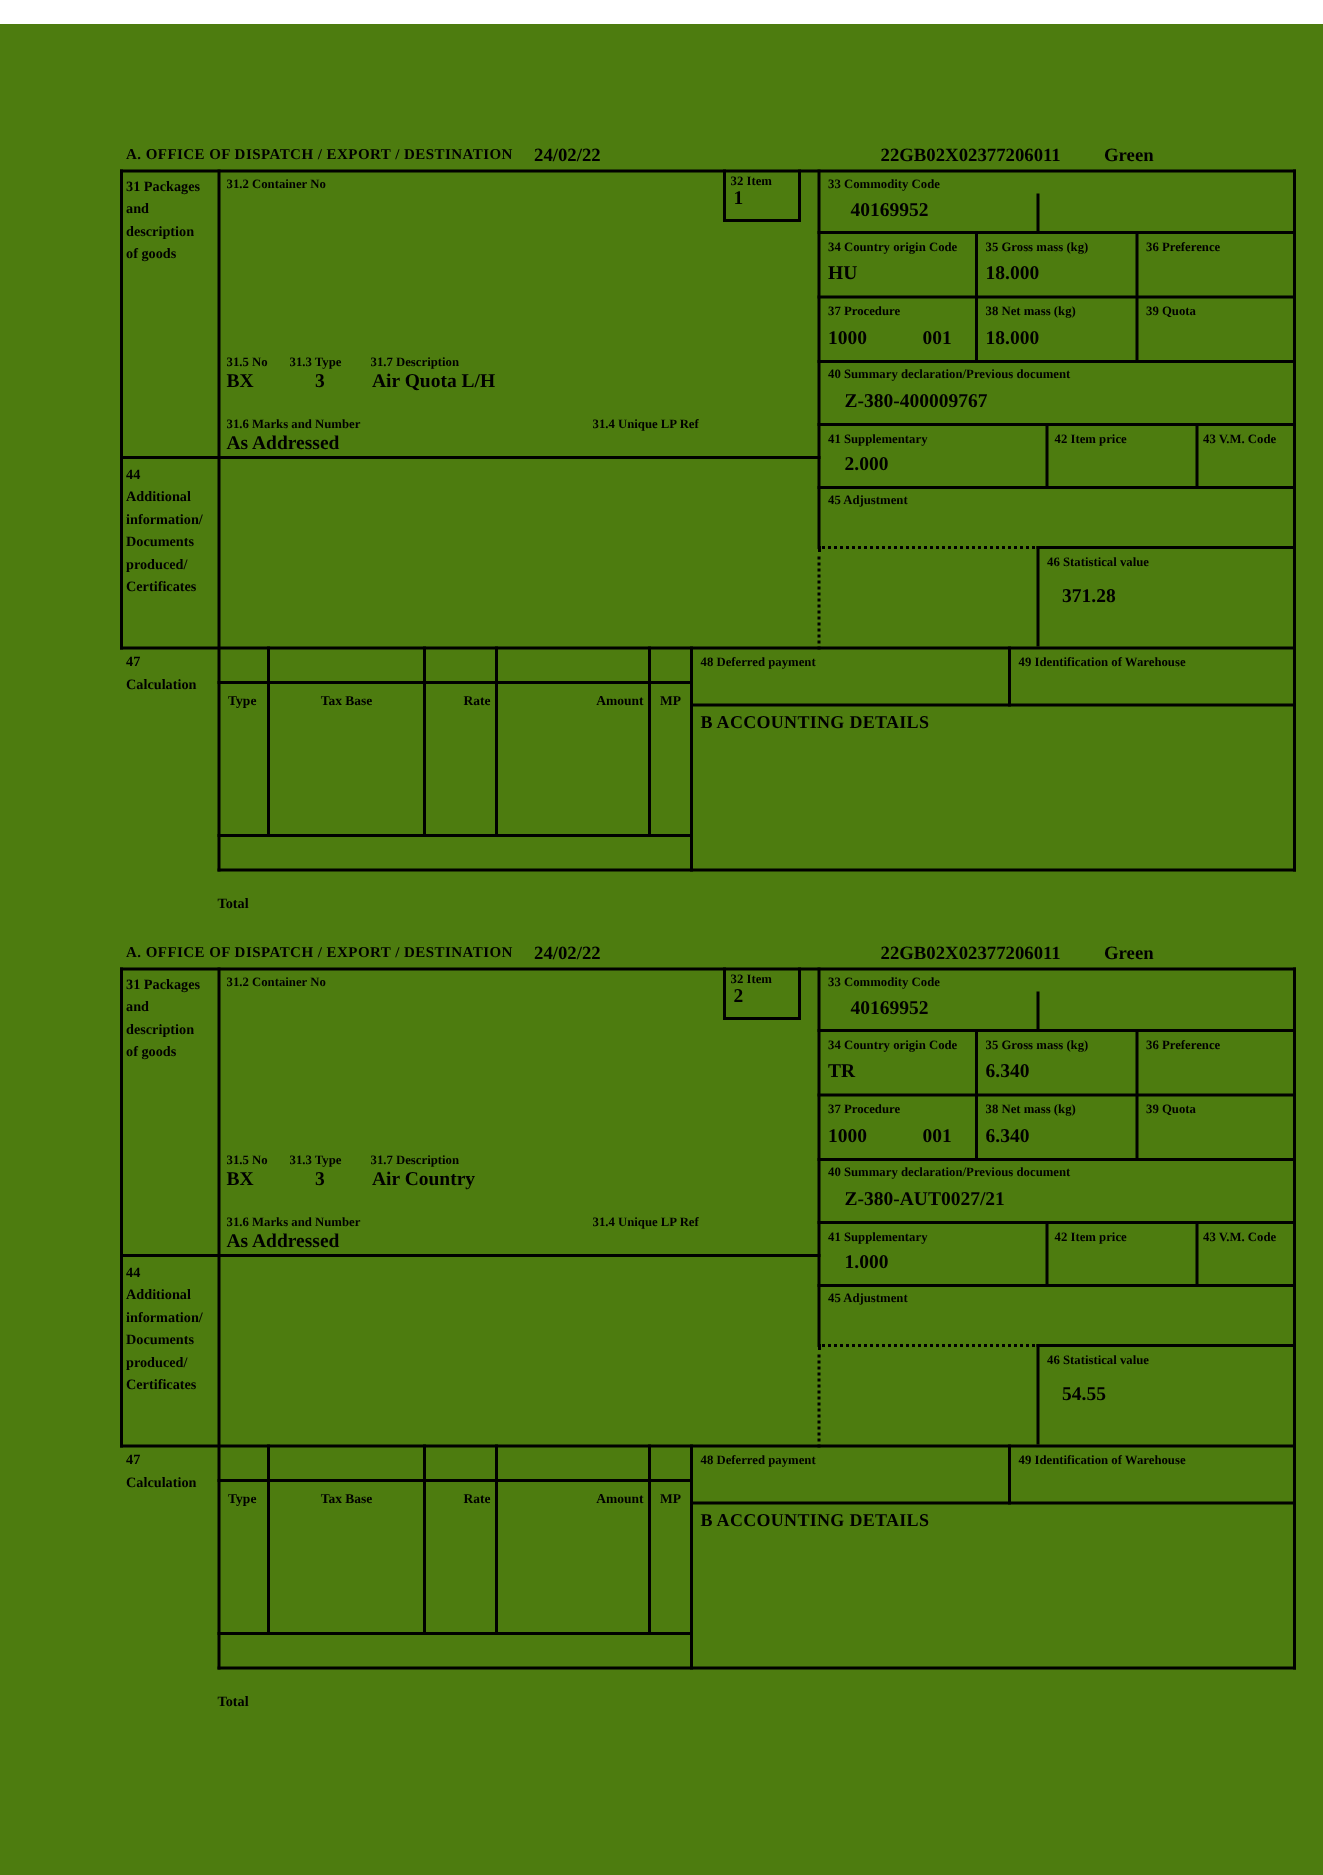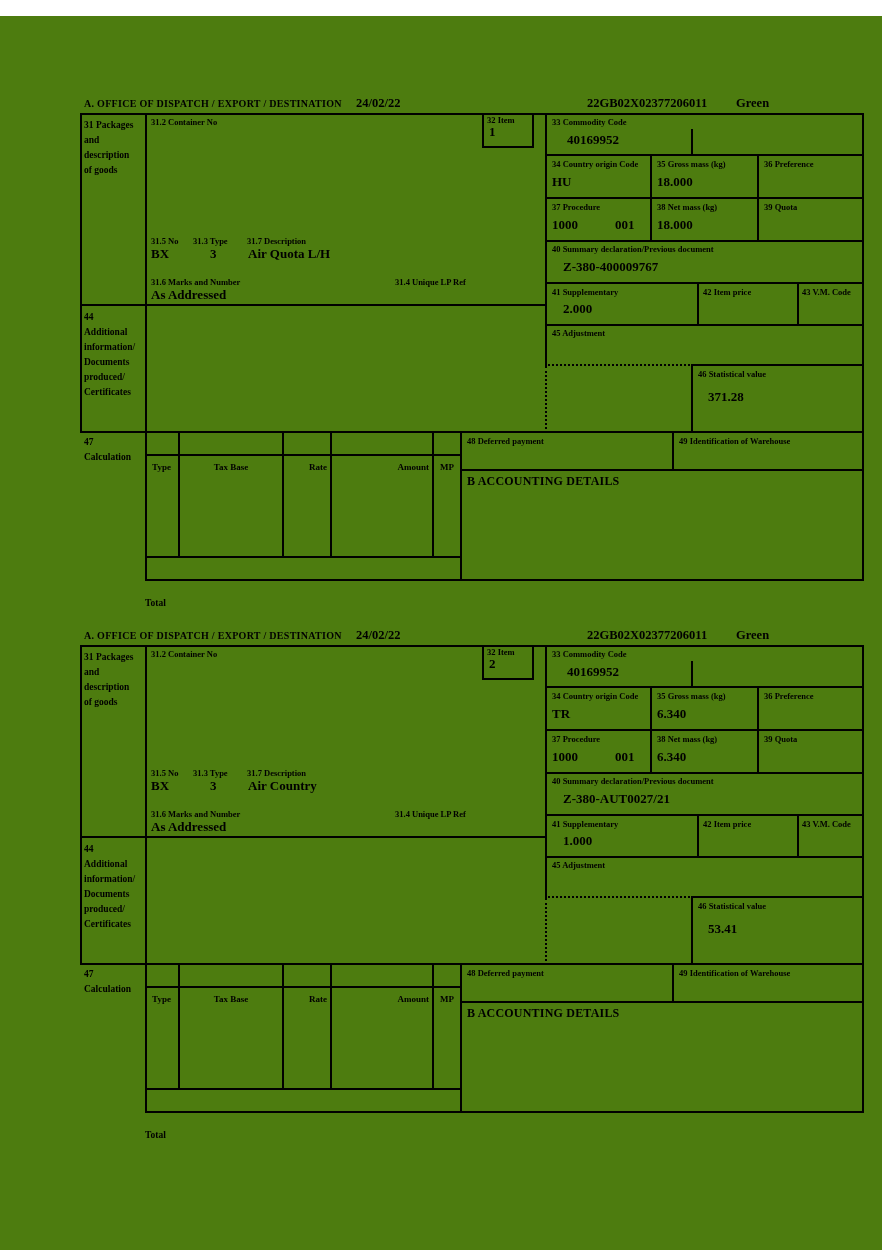--- a/index.html
+++ b/index.html
@@ -232,21 +232,21 @@
     <div class="ln" style="left:617px;top:169px;width:2px;height:44px;"></div>
     <div class="ln" style="left:717px;top:169px;width:2px;height:44px;"></div>
     <div class="ln" style="left:465px;top:211px;width:319px;height:2px;"></div>
 
     <div class="lbl" style="left:472px;top:215px;">45 Adjustment</div>
     <div class="ln-dot-h" style="left:465px;top:251px;width:148px;"></div>
 
     <div class="ln" style="left:611px;top:251px;width:173px;height:2px;"></div>
     <div class="ln" style="left:611px;top:251px;width:2px;height:67px;"></div>
     <div class="lbl" style="left:618px;top:256px;">46 Statistical value</div>
-    <div class="val" style="left:628px;top:276px;">53.41</div>
+    <div class="val" style="left:628px;top:276px;">54.55</div>
 
     <div class="ln" style="left:98px;top:318px;width:2px;height:127px;"></div>
     <div class="ln" style="left:202px;top:318px;width:2px;height:127px;"></div>
     <div class="ln" style="left:250px;top:318px;width:2px;height:127px;"></div>
     <div class="ln" style="left:352px;top:318px;width:2px;height:127px;"></div>
     <div class="ln" style="left:380px;top:318px;width:2px;height:150px;"></div>
     <div class="ln" style="left:65px;top:341px;width:317px;height:2px;"></div>
     <div class="ln" style="left:65px;top:443px;width:317px;height:2px;"></div>
     <div class="ln" style="left:65px;top:466px;width:719px;height:2px;"></div>
 

